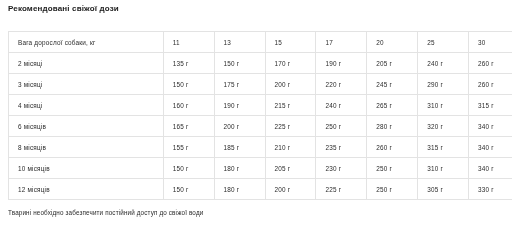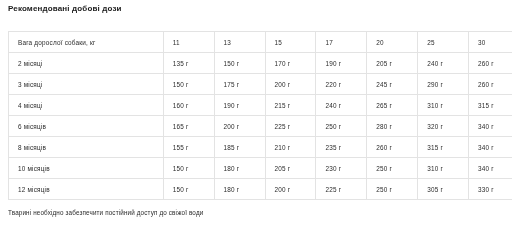--- a/index.html
+++ b/index.html
@@ -73,21 +73,21 @@
     color: #2b2b2b;
     letter-spacing: 0.15px;
     white-space: nowrap;
   }
 </style>
 </head>
 <body>
 
 <div id="page">
 
-  <div id="title">Рекомендовані добові дози</div>
+  <div id="title">Рекомендовані свіжої дози</div>
 
   <div id="table-wrap">
     <table class="dose-table">
       <colgroup>
         <col class="label-col">
         <col class="num-col">
           <col class="num-col">
           <col class="num-col">
         <col class="num-col">
           <col class="num-col">

